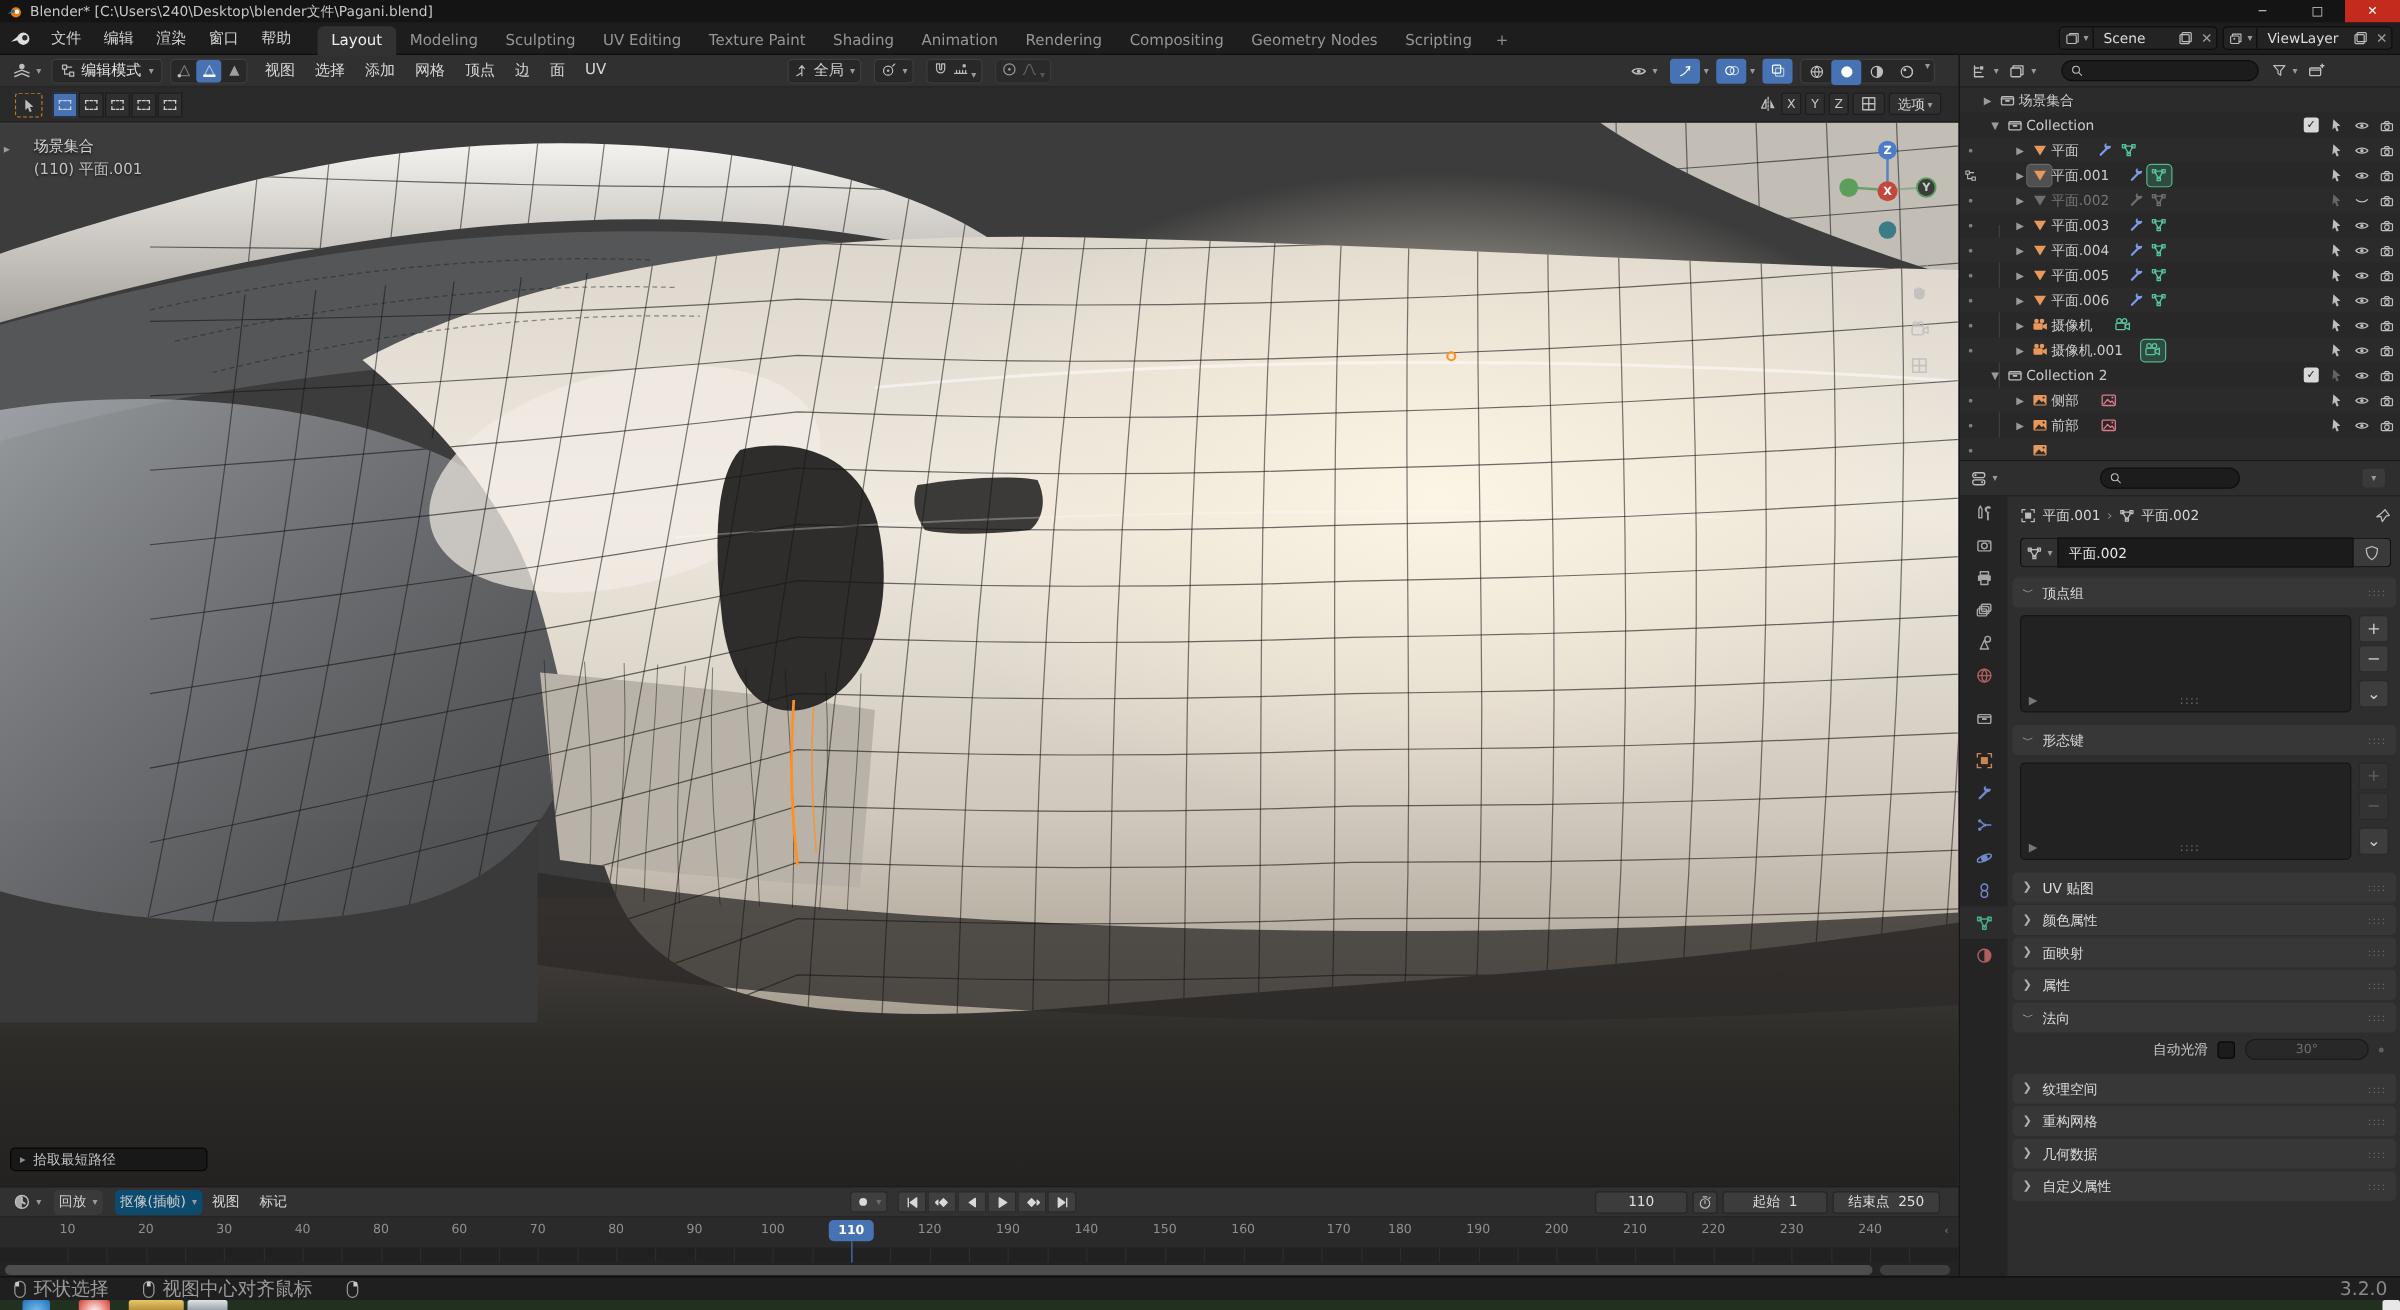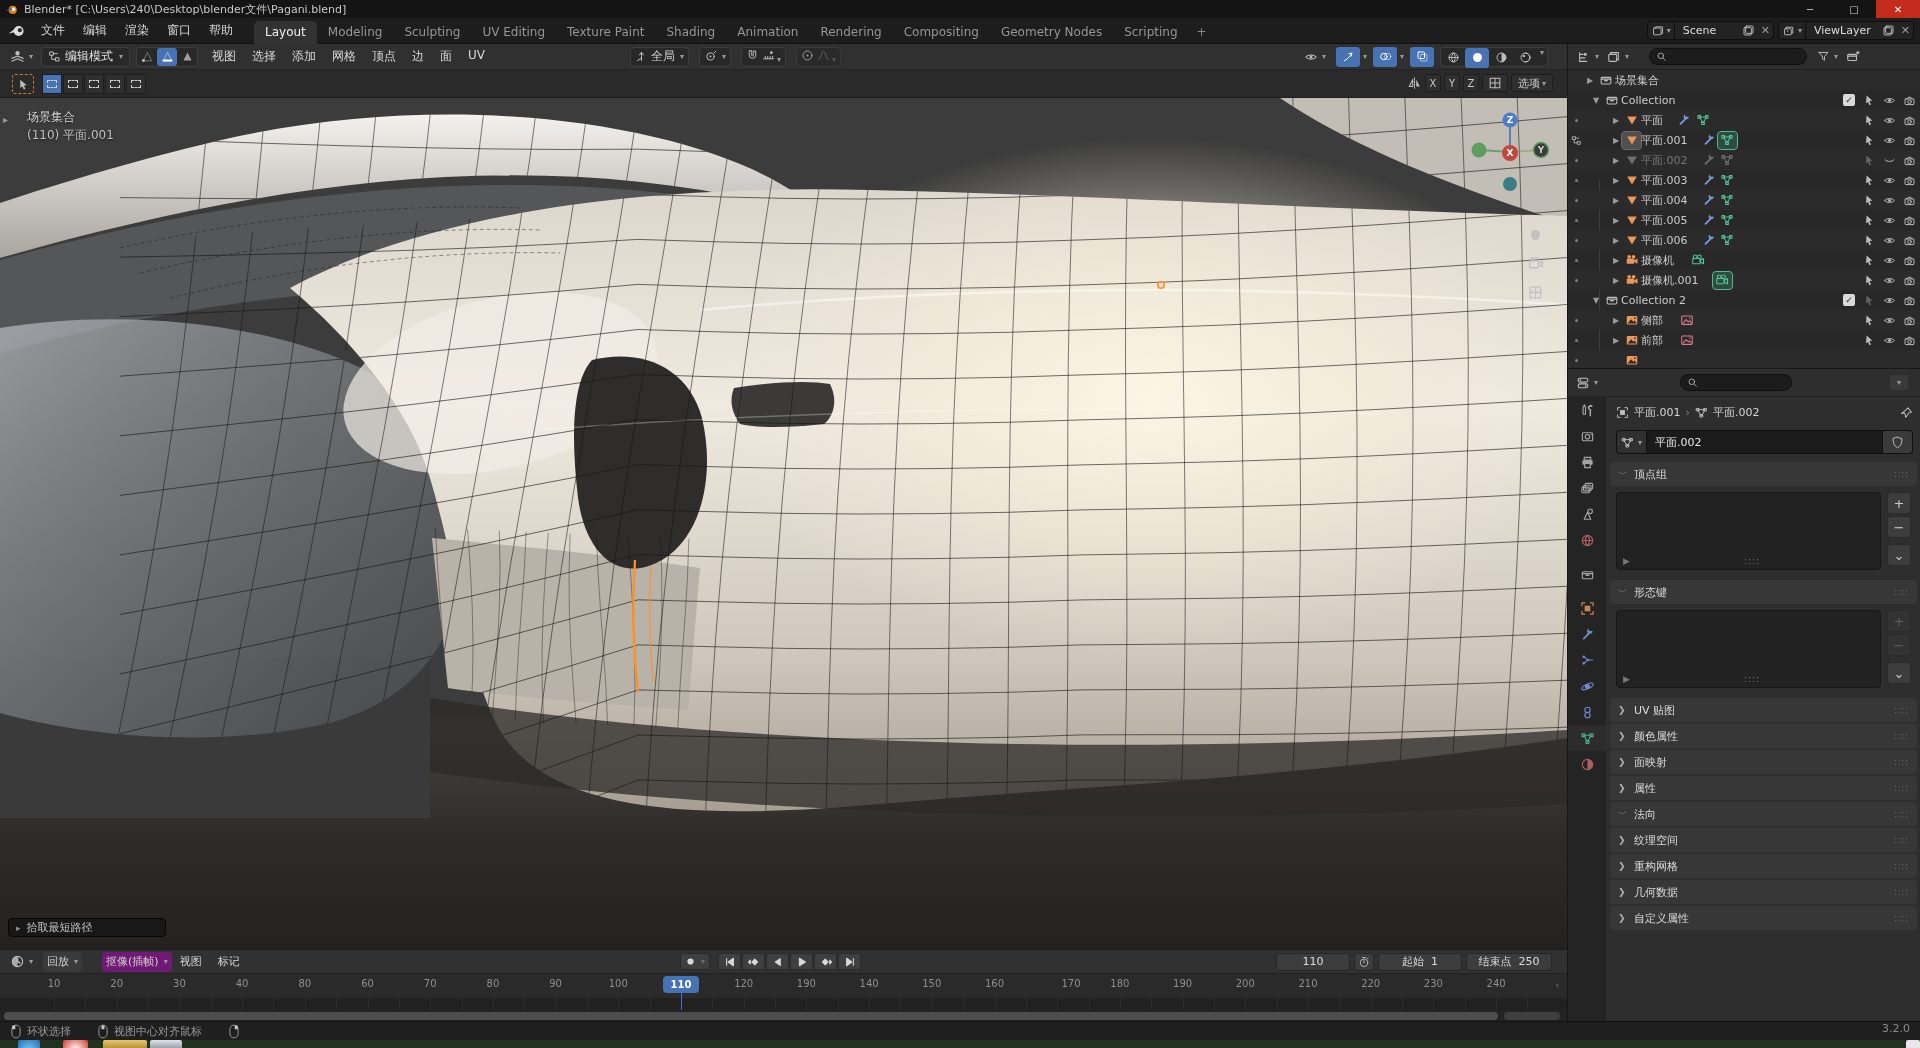--- a/index.html
+++ b/index.html
@@ -110,21 +110,21 @@
   .sidebtns{position:absolute;right:6px;top:6px;display:flex;flex-direction:column;gap:2px}
   .sqbtn{width:24px;height:22px;background:#3d3d3d;border:1px solid #2a2a2a;border-radius:3px;display:flex;align-items:center;justify-content:center;color:#ccc;font-size:13px}
   .sqbtn.dim{color:#5f5f5f;background:#333}
   .sqbtn.dd{margin-top:4px}
   .asrow{display:flex;align-items:center;padding:5px 10px 9px 0}
   .asrow .aslbl{width:172px;text-align:right;color:#c8c8c8;padding-right:8px}
   .chk{width:14px;height:14px;background:#1c1c1c;border:1px solid #080808;border-radius:3px}
   .slider{width:104px;height:17px;background:#282828;border:1px solid #1c1c1c;border-radius:9px;margin-left:8px;display:flex;align-items:center;justify-content:center;color:#6f6f6f;font-size:10px}
   .dec{width:4px;height:4px;border-radius:50%;background:#5f5f5f;margin-left:8px}
   
-  #status{position:absolute;left:0;top:1021px;width:1920px;height:19px;background:#1f1f1f;border-top:1px solid #0f0f0f;display:flex;font-size:11px;color:#9a9a9a}
+  #status{position:absolute;left:0;top:1021px;width:1920px;height:19px;background:#1f1f1f;border-top:1px solid #0f0f0f;display:flex;align-items:center;font-size:15px;color:#9a9a9a}
   .hint{display:flex;align-items:center;gap:5px;margin-right:26px}
   #version{margin-left:auto;margin-right:10px;color:#8a8a8a}
   
   #task{position:absolute;left:0;top:1040px;width:1920px;height:8px;background:#22301f;overflow:hidden}
   .tico{position:absolute;top:0;height:8px;border-radius:2px 2px 0 0;filter:blur(.4px)}
   .ic{display:inline-block;vertical-align:middle}
   svg.ln{fill:none;stroke:#bdbdbd;stroke-width:1.2;stroke-linecap:round;stroke-linejoin:round}
   svg.ln .f{fill:#bdbdbd;stroke:none}
 </style>
 </head>
@@ -581,21 +581,21 @@
           <path d="M8,8 L8,4.5 M8,8 L10.5,9.5" stroke-width="1.6"></path>
           <path d="M8,2.5 a5.5,5.5 0 0 0 0,11 z" class="f" opacity=".85"></path>
         </svg>
         <span class="caret">▾</span>
     </div>
     <div id="tl-menus" style="display:flex;align-items:center">
         <span class="hgroup" style="margin-left:6px;border:none;background:#3a3a3a">
           <span>回放</span>
           <span class="caret">▾</span>
         </span>
-        <span class="hgroup" style="margin-left:20px;border:none;background:#701a75">
+        <span class="hgroup" style="margin-left:10px;border:none;background:#0c4a6e">
           <span>抠像(插帧)</span>
           <span class="caret">▾</span>
         </span>
         <span class="hmenu">视图</span>
         <span class="hmenu">标记</span>
       </div>
     <div style="position:absolute;left:680px;display:flex;align-items:center;gap:8px">
       <div style="display:flex;align-items:center;background:#3f3f3f;border:1px solid #2a2a2a;border-radius:3px;height:17px;padding:0 4px;gap:3px">
         <svg width="11" height="11" viewBox="0 0 16 16">
             <circle cx="8" cy="8" r="4.5" fill="#d9d9d9"></circle>
@@ -1700,20 +1700,26 @@
               <span>属性</span>
               <span class="grip">::::</span>
             </div>
           </div>
           <div class="panel">
             <div class="phead">
               <span class="parrow">﹀</span>
               <span>法向</span>
               <span class="grip">::::</span>
             </div>
+            <div class="asrow">
+              <span class="aslbl">自动光滑</span>
+              <span class="chk"></span>
+              <span class="slider">30°</span>
+              <span class="dec"></span>
+            </div>
           </div>
           <div class="panel">
             <div class="phead">
               <span class="parrow">❯</span>
               <span>纹理空间</span>
               <span class="grip">::::</span>
             </div>
           </div>
           <div class="panel">
             <div class="phead">

